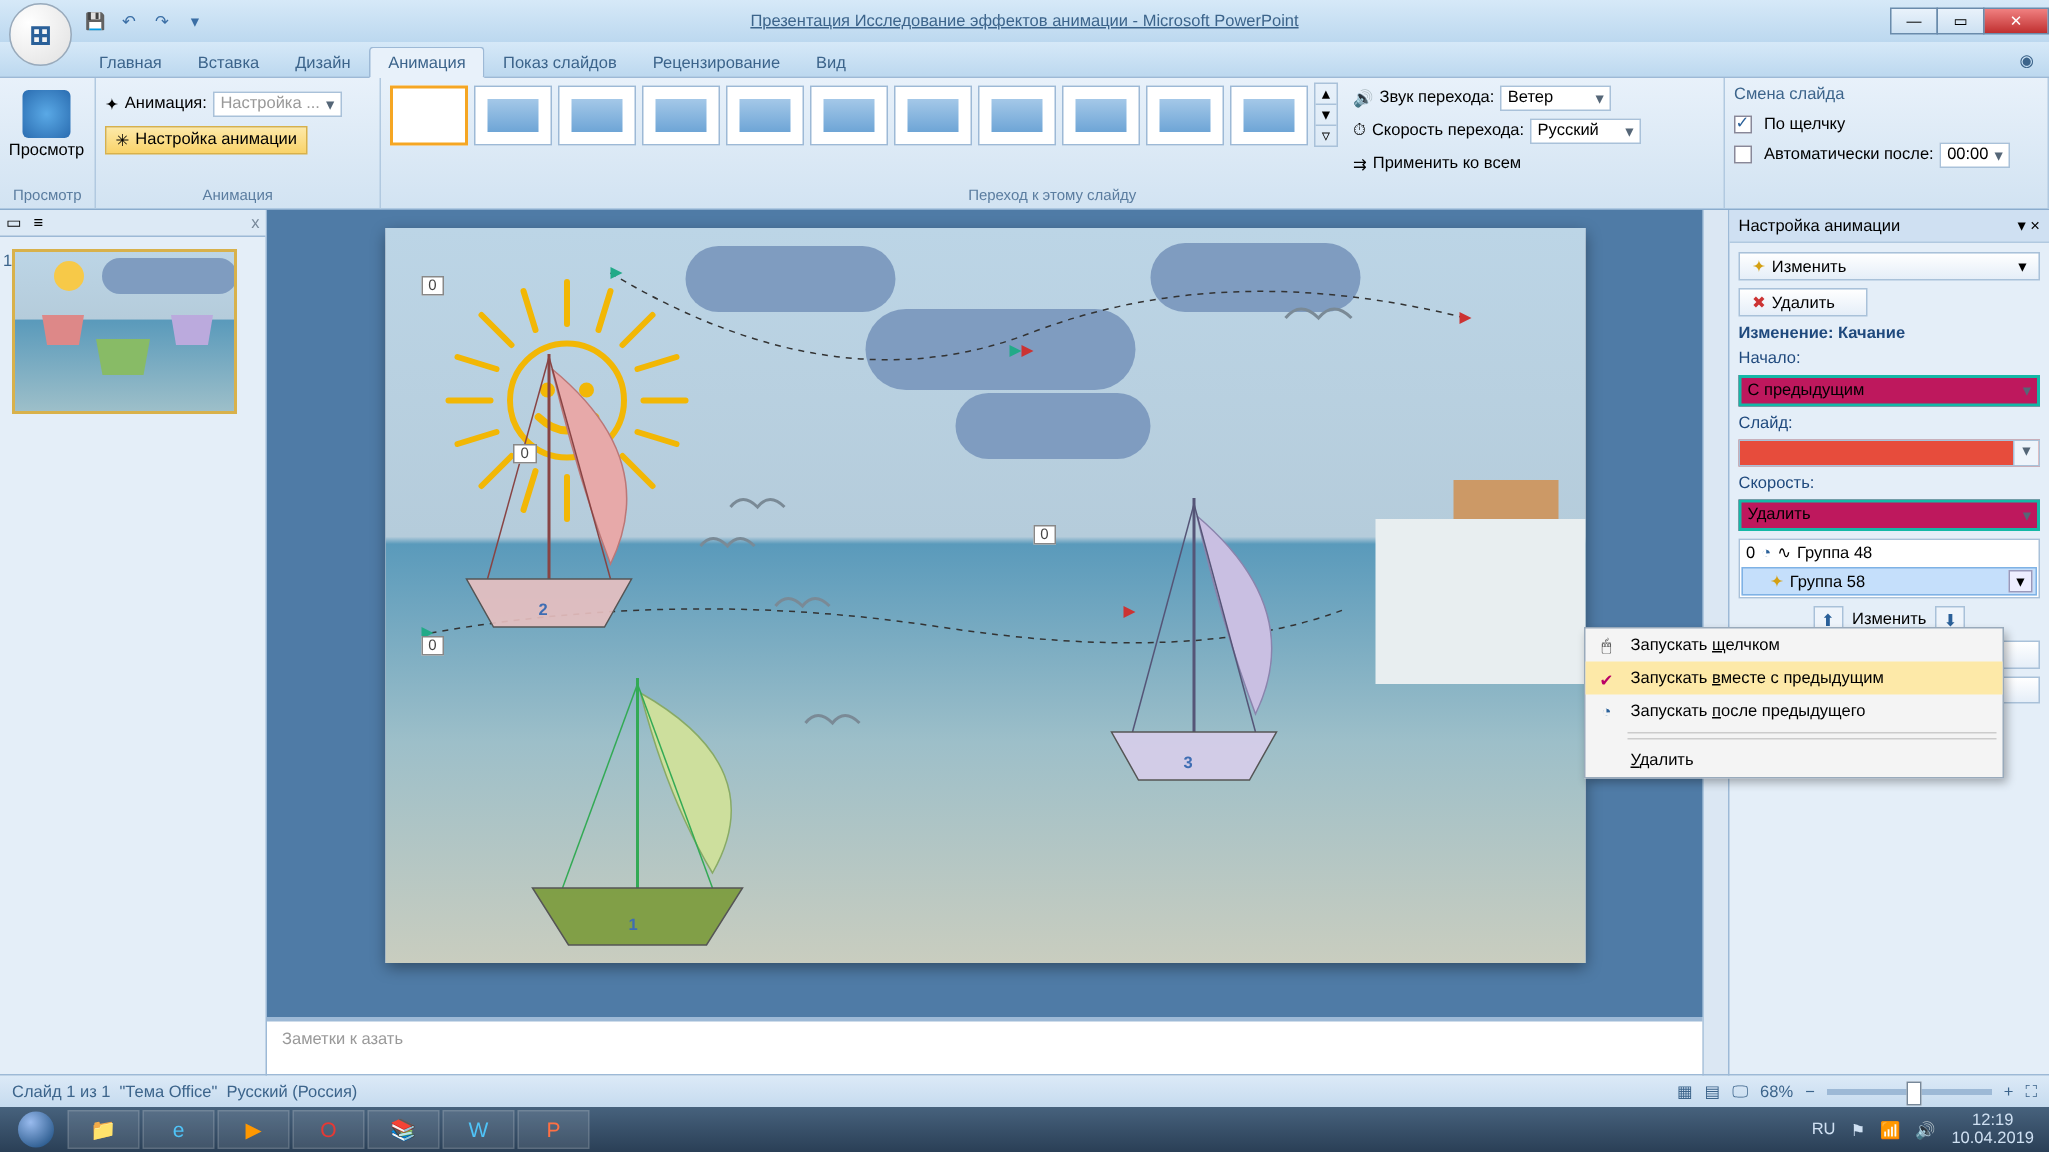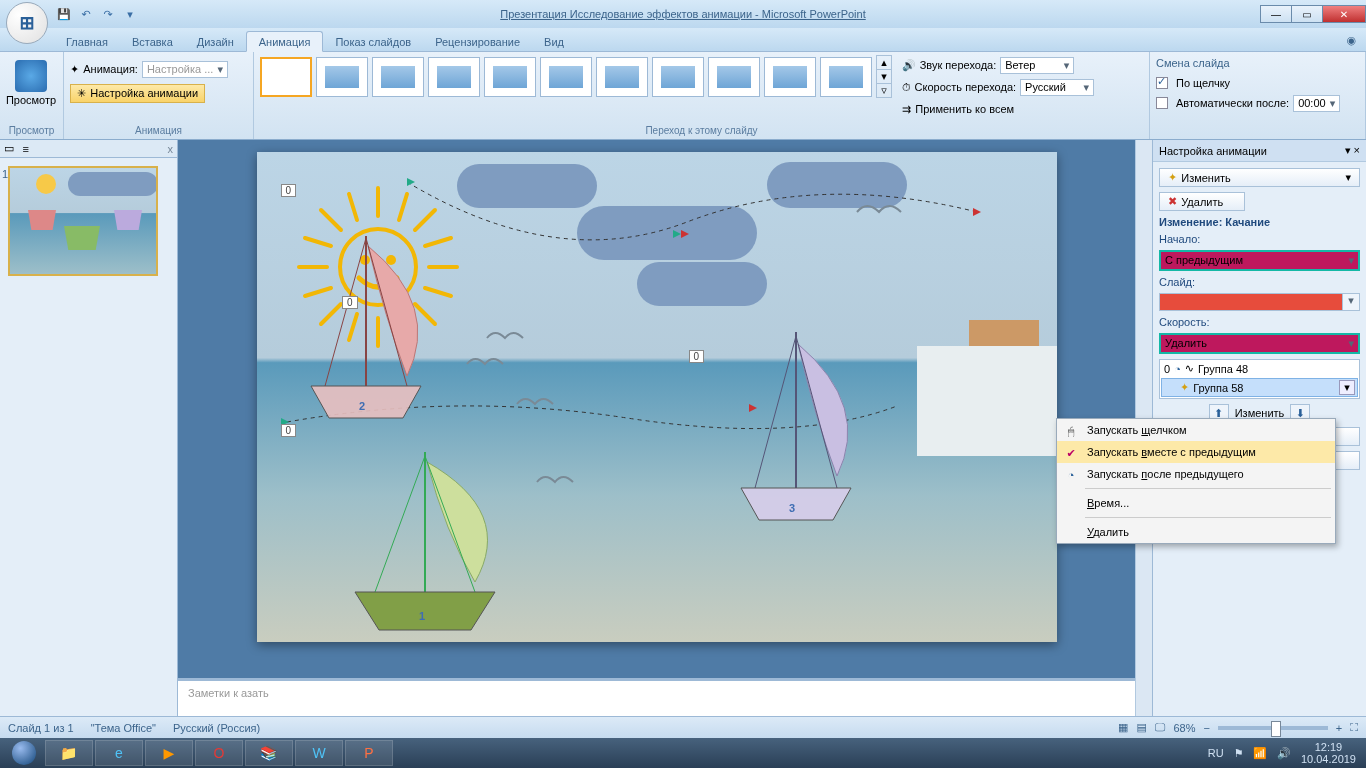--- a/index.html
+++ b/index.html
@@ -83,21 +83,21 @@
 .sea-bg{ position:absolute; inset:0; background:linear-gradient(#bcd5e6 0%,#b5ccdb 42%, #5a9abb 43%, #9dbfc9 70%, #c9cdbf 100%);}
 .cloud{ position:absolute; background:#7f9cc0; border-radius:40px; }
 .sun{ position:absolute; }
 .boat{ position:absolute; }
 .hull{ fill-opacity:.9; stroke:#555;}
 .zero-tag{position:absolute;border:1px solid #888;background:#fff;font-size:10px;padding:0 4px;color:#444;}
 .building{position:absolute;right:0;bottom:186px;width:140px;height:110px;background:#e8eef0;}
 .building::before{content:"";position:absolute;top:-26px;right:18px;width:70px;height:26px;background:#c96;}
 
 
-.status{ position:absolute; bottom:30px; left:0; right:0; height:22px; background:linear-gradient(#dceaf7,#c6dbef); border-top:1px solid #9db9d6; display:flex; align-items:center; padding:0 8px; gap:17px; color:#3c648b;}
+.status{ position:absolute; bottom:30px; left:0; right:0; height:22px; background:linear-gradient(#dceaf7,#c6dbef); border-top:1px solid #9db9d6; display:flex; align-items:center; padding:0 8px; gap:6px; color:#3c648b;}
 .status .right{margin-left:auto; display:flex; align-items:center; gap:8px;}
 .zoom-slider{width:110px;height:4px;background:#9db9d6;position:relative;}
 .zoom-slider::after{content:"";position:absolute;width:8px;height:14px;background:#fff;border:1px solid #789;left:48%;top:-5px;}
 
 
 .taskbar{ position:absolute; bottom:0; left:0; right:0; height:30px; background:linear-gradient(#47627d,#2a3f56); display:flex; align-items:center; padding:0 4px;}
 .startbtn{ width:40px; height:28px; display:flex; align-items:center; justify-content:center;}
 .start-orb{width:24px;height:24px;border-radius:50%;background:radial-gradient(circle at 35% 30%,#9be,#147);}
 .tb-item{ width:48px; height:26px; margin:0 1px; background:rgba(255,255,255,.1); border:1px solid rgba(255,255,255,.15); display:flex;align-items:center;justify-content:center;font-size:14px;}
 .tray{ margin-left:auto; color:#cfe0f2; display:flex; align-items:center; gap:10px; padding-right:6px;}
@@ -396,21 +396,20 @@
         </span>
       <div style="margin-top:6px"><span class="chk checked"></span><span>Автопросмотр</span></div>
     </div>
   </div>
 
   <div class="ctx" style="left:1056px;top:278px">
     <div class="ctx-item"><span class="ic">🖱</span><span>Запускать <u>щ</u>елчком</span></div>
     <div class="ctx-item sel"><span class="ic" style="color:#b06">✔</span><span>Запускать <u>в</u>месте с предыдущим</span></div>
     <div class="ctx-item"><span class="ic" style="color:#2a6099">◔</span><span>Запускать <u>п</u>осле предыдущего</span></div>
     <div class="ctx-sep"></div>
-    <div class="ctx-item"><span><u>В</u>ремя...</span></div>
     <div class="ctx-sep"></div>
     <div class="ctx-item"><span><u>У</u>далить</span></div>
   </div>
 </div>
 
 <div class="status">
   <span>Слайд 1 из 1</span>
   <span>"Тема Office"</span>
   <span>Русский (Россия)</span>
   <div class="right">

